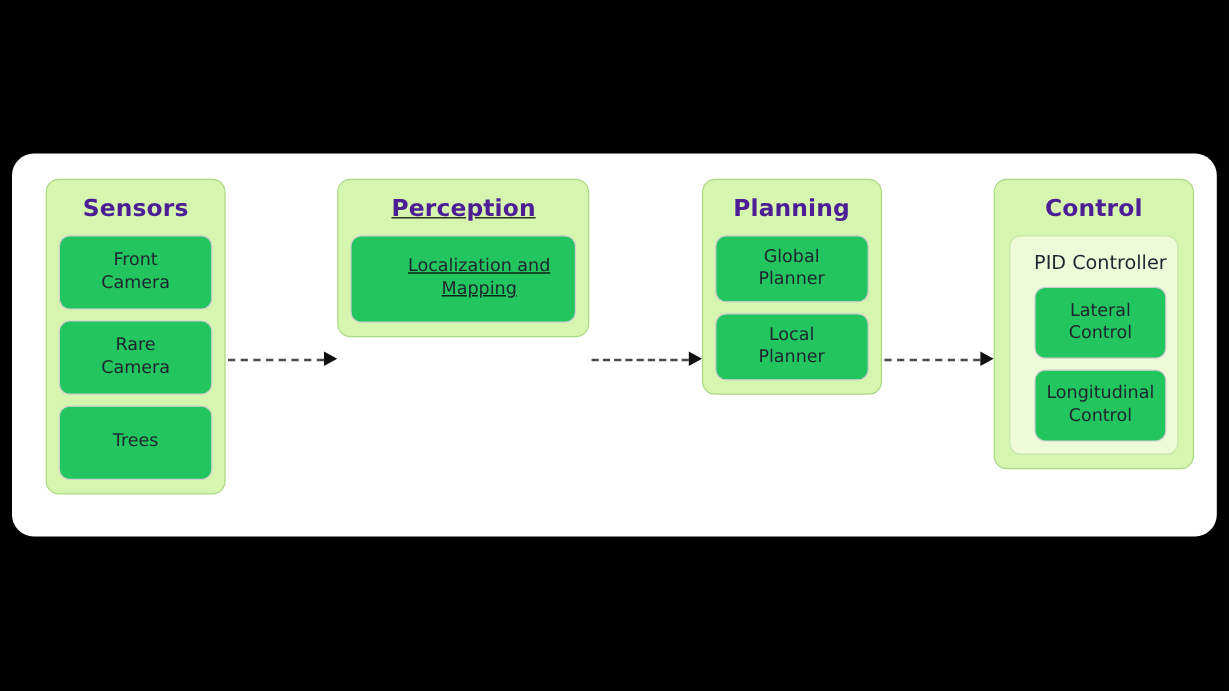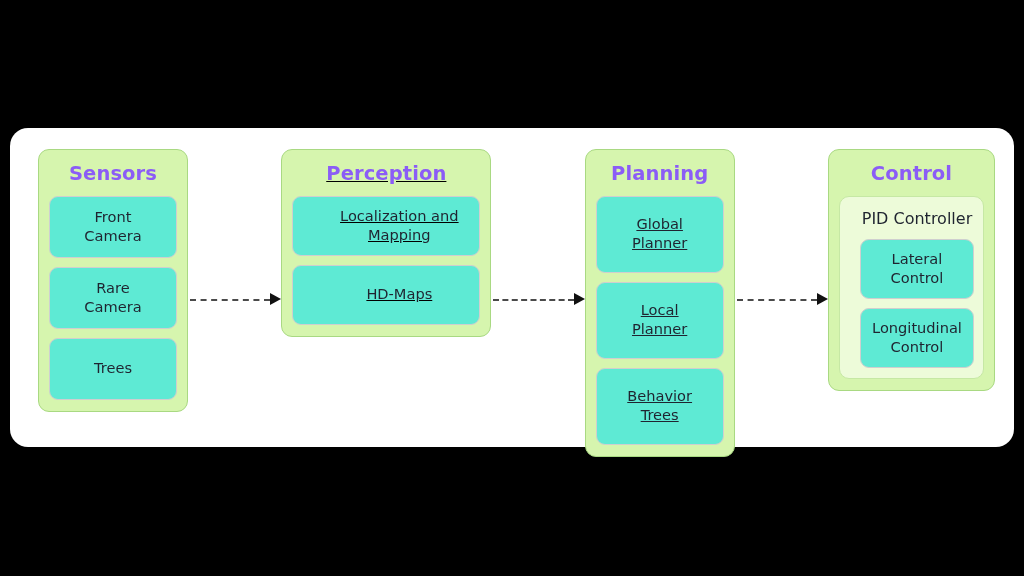--- a/index.html
+++ b/index.html
@@ -46,30 +46,30 @@
     border-radius: 11px;
     box-sizing: border-box;
     padding: 9px 10px 11px 10px;
     display: flex;
     flex-direction: column;
   }
   .stage-title {
     text-align: center;
     font-size: 19.5px;
     font-weight: 700;
-    color: #8b5cf6;
+    color: #4c1d95;
     letter-spacing: .1px;
     line-height: 1;
     padding: 5px 0 12px 0;
     white-space: nowrap;
   }
 
   
   .card {
-    background: #5eead4;
+    background: #22c55e;
     border: 1.2px solid #cfcfcf;
     border-radius: 9px;
     box-sizing: border-box;
     display: flex;
     align-items: center;
     justify-content: center;
     text-align: center;
     font-size: 14.6px;
     line-height: 1.28;
     color: #1f2430;
@@ -93,25 +93,25 @@
     color: #1f2430;
     line-height: 1;
     padding: 6px 0 12px 0;
     white-space: nowrap;
   }
 
   
   .stage-sensors     { width: 150px; }
   .stage-perception  { width: 210px; text-decoration: underline; }
   .stage-planning    { width: 150px; }
-  .stage-control     { width: 167px; }
+  .stage-control     { width: 167px; align-items: center; }
 
   .stage-sensors    .card { height: 62px; }
-  .stage-perception .card { height: 60px; padding-left: 32px; }
-  .stage-planning   .card { height: 77px; text-decoration: underline; }
+  .stage-perception .card { height: 73px; padding-left: 32px; }
+  .stage-planning   .card { height: 56px; }
   .stage-control    .card { height: 60px; }
 
   
   .connector {
     flex: 1 1 auto;
     align-self: flex-start;
     margin-top: 144px;
     height: 12px;
     position: relative;
   }
@@ -149,33 +149,31 @@
       </div>
 
       <div class="connector">
         <div class="conn-line"></div>
         <div class="conn-head"></div>
       </div>
 
       <div class="stage stage-perception">
         <div class="stage-title">Perception</div>
         <div class="card">Localization and<br>Mapping</div>
-        <div class="card">HD-Maps</div>
       </div>
 
       <div class="connector">
         <div class="conn-line"></div>
         <div class="conn-head"></div>
       </div>
 
       <div class="stage stage-planning">
         <div class="stage-title">Planning</div>
         <div class="card">Global<br>Planner</div>
         <div class="card">Local<br>Planner</div>
-        <div class="card">Behavior<br>Trees</div>
       </div>
 
       <div class="connector">
         <div class="conn-line"></div>
         <div class="conn-head"></div>
       </div>
 
       <div class="stage stage-control">
         <div class="stage-title">Control</div>
         <div class="group">

